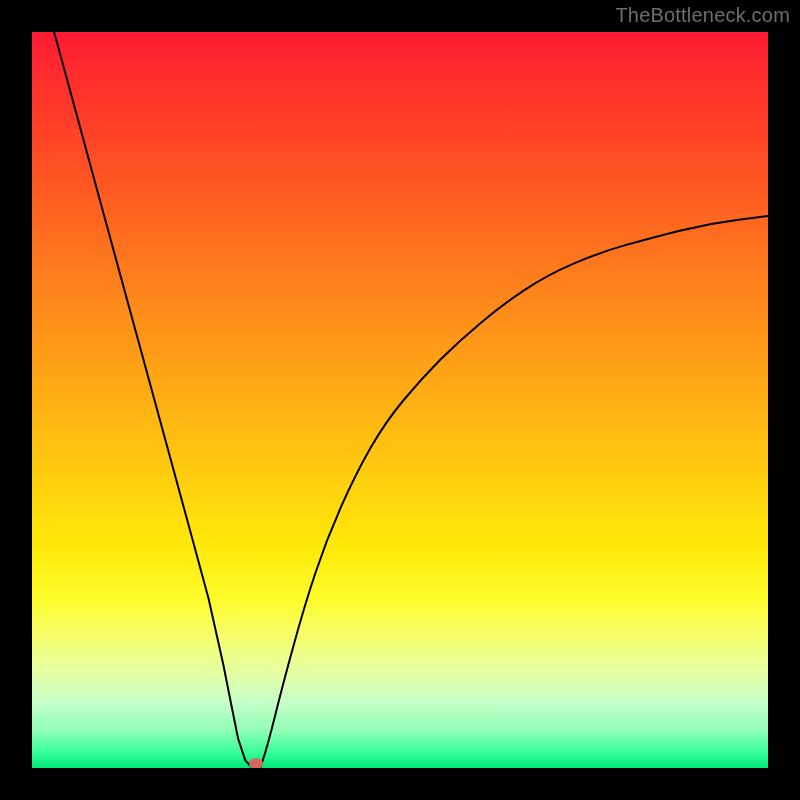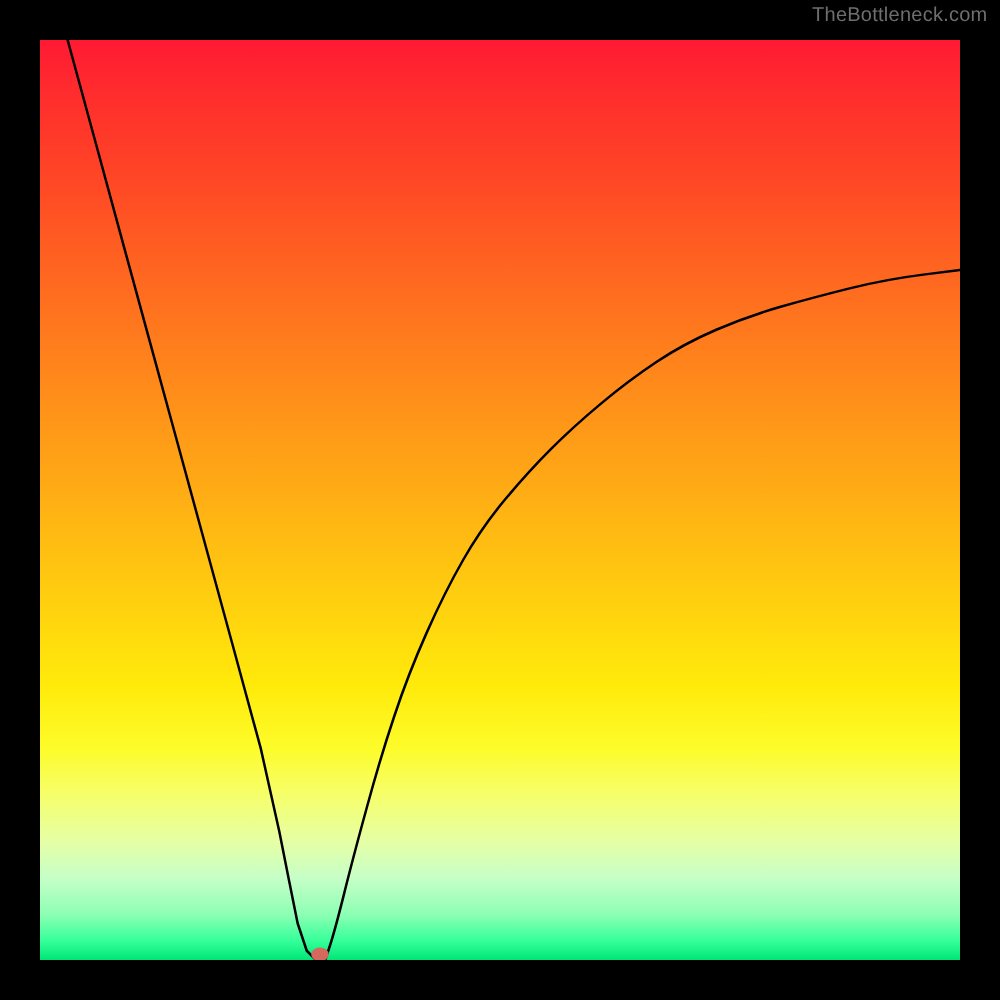--- a/index.html
+++ b/index.html
@@ -57,21 +57,21 @@
     left: 0;
     top: 0;
     width: 100%;
     height: 100%;
   }
   .watermark {
     position: absolute;
     top: 4px;
     right: 10px;
     color: #6e6e6e;
-    font-size: 16px;
+    font-size: 20px;
     font-weight: 500;
     letter-spacing: 0.2px;
     margin-left: 33px;
   }
   .trough-dot {
     position: absolute;
     width: 14px;
     height: 11px;
     border-radius: 50%;
     background: #d46a5e;

